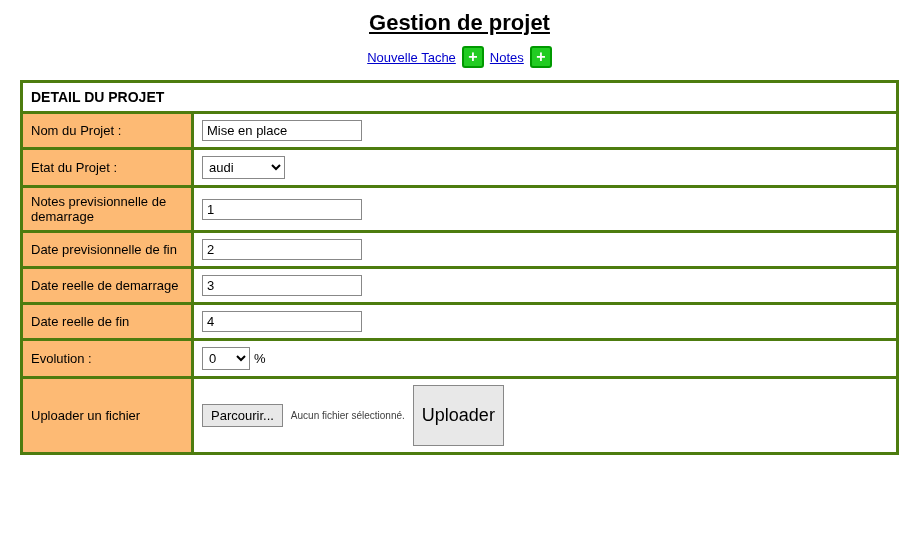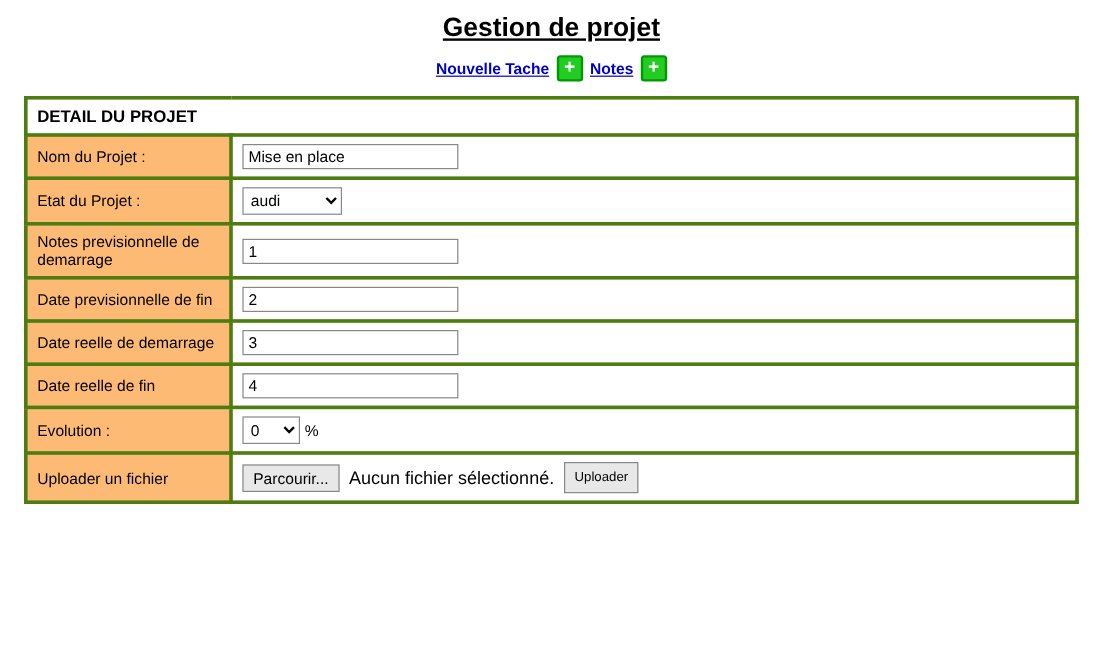--- a/index.html
+++ b/index.html
@@ -22,21 +22,20 @@
       justify-content: center;
       align-items: center;
       gap: 6px;
       margin-bottom: 12px;
     }
     .toolbar-link {
       color: #00c;
       text-decoration: underline;
       font-size: 13px;
       cursor: pointer;
-      font-weight: bold;
     }
     .plus-btn {
       display: inline-flex;
       align-items: center;
       justify-content: center;
       width: 22px;
       height: 22px;
       background: #22cc22;
       border: 2px solid #009900;
       border-radius: 3px;
@@ -66,21 +65,21 @@
     .label-cell {
       width: 171px;
       font-weight: normal;
       background: #fdba74;
       vertical-align: middle;
     }
     .value-cell {
       background: #fff;
     }
     .value-cell input[type="text"] {
-      width: 180px;
+      width: 160px;
       border: 1px solid #888;
       padding: 2px 4px;
       font-size: 13px;
       background: #fff;
     }
     .value-cell select {
       border: 1px solid #888;
       padding: 2px 2px;
       font-size: 13px;
       background: #fff;
@@ -93,27 +92,27 @@
     .browse-btn {
       border: 1px solid #888;
       background: #e8e8e8;
       padding: 3px 8px;
       font-size: 13px;
       cursor: pointer;
     }
     .upload-btn {
       border: 1px solid #888;
       background: #e8e8e8;
-      padding: 6px 8px;
-      font-size: 11px;
+      padding: 19px 8px;
+      font-size: 18px;
       cursor: pointer;
     }
     .no-file-text {
-      font-size: 15px;
-      color: #000000;
+      font-size: 10px;
+      color: #404040;
     }
     .footer-row td {
       text-align: center;
       color: #cc0000;
       font-weight: bold;
       font-size: 14px;
       padding: 8px;
     }
     .evolution-cell {
       display: flex;

